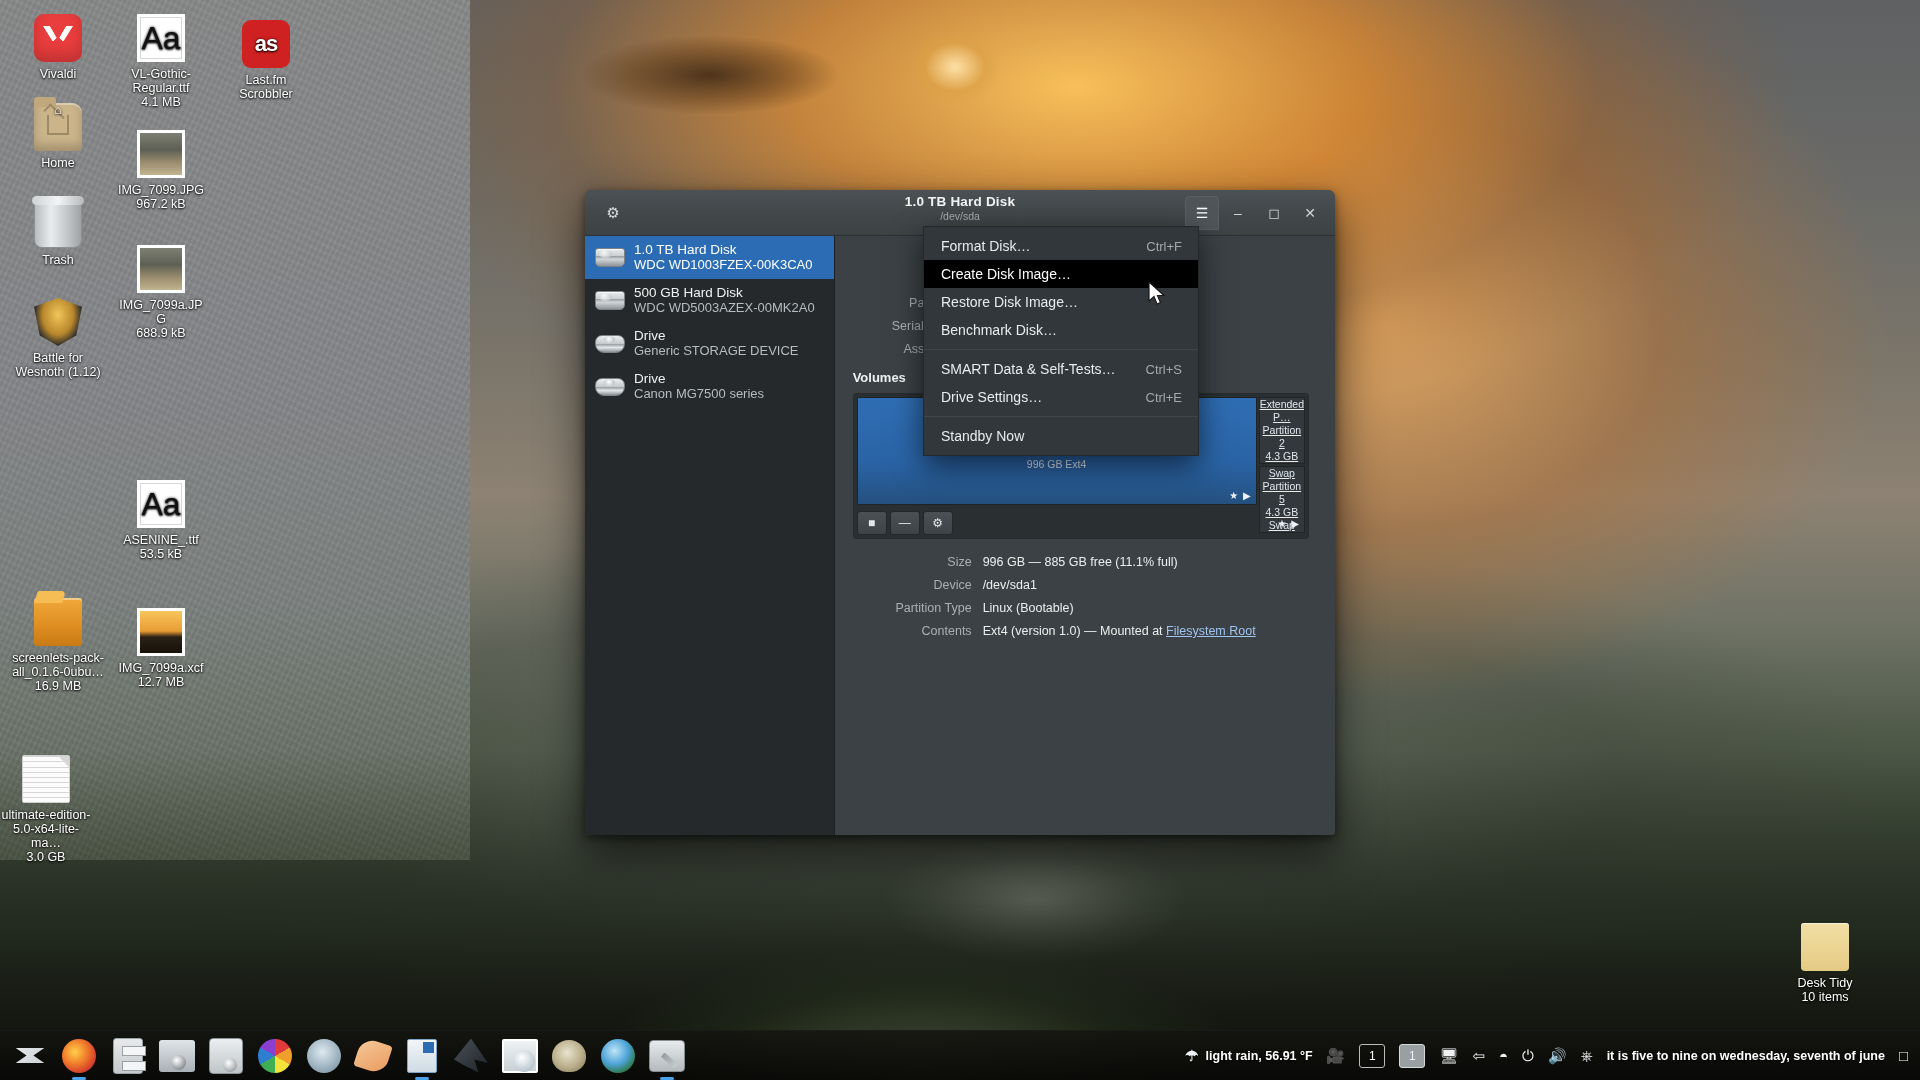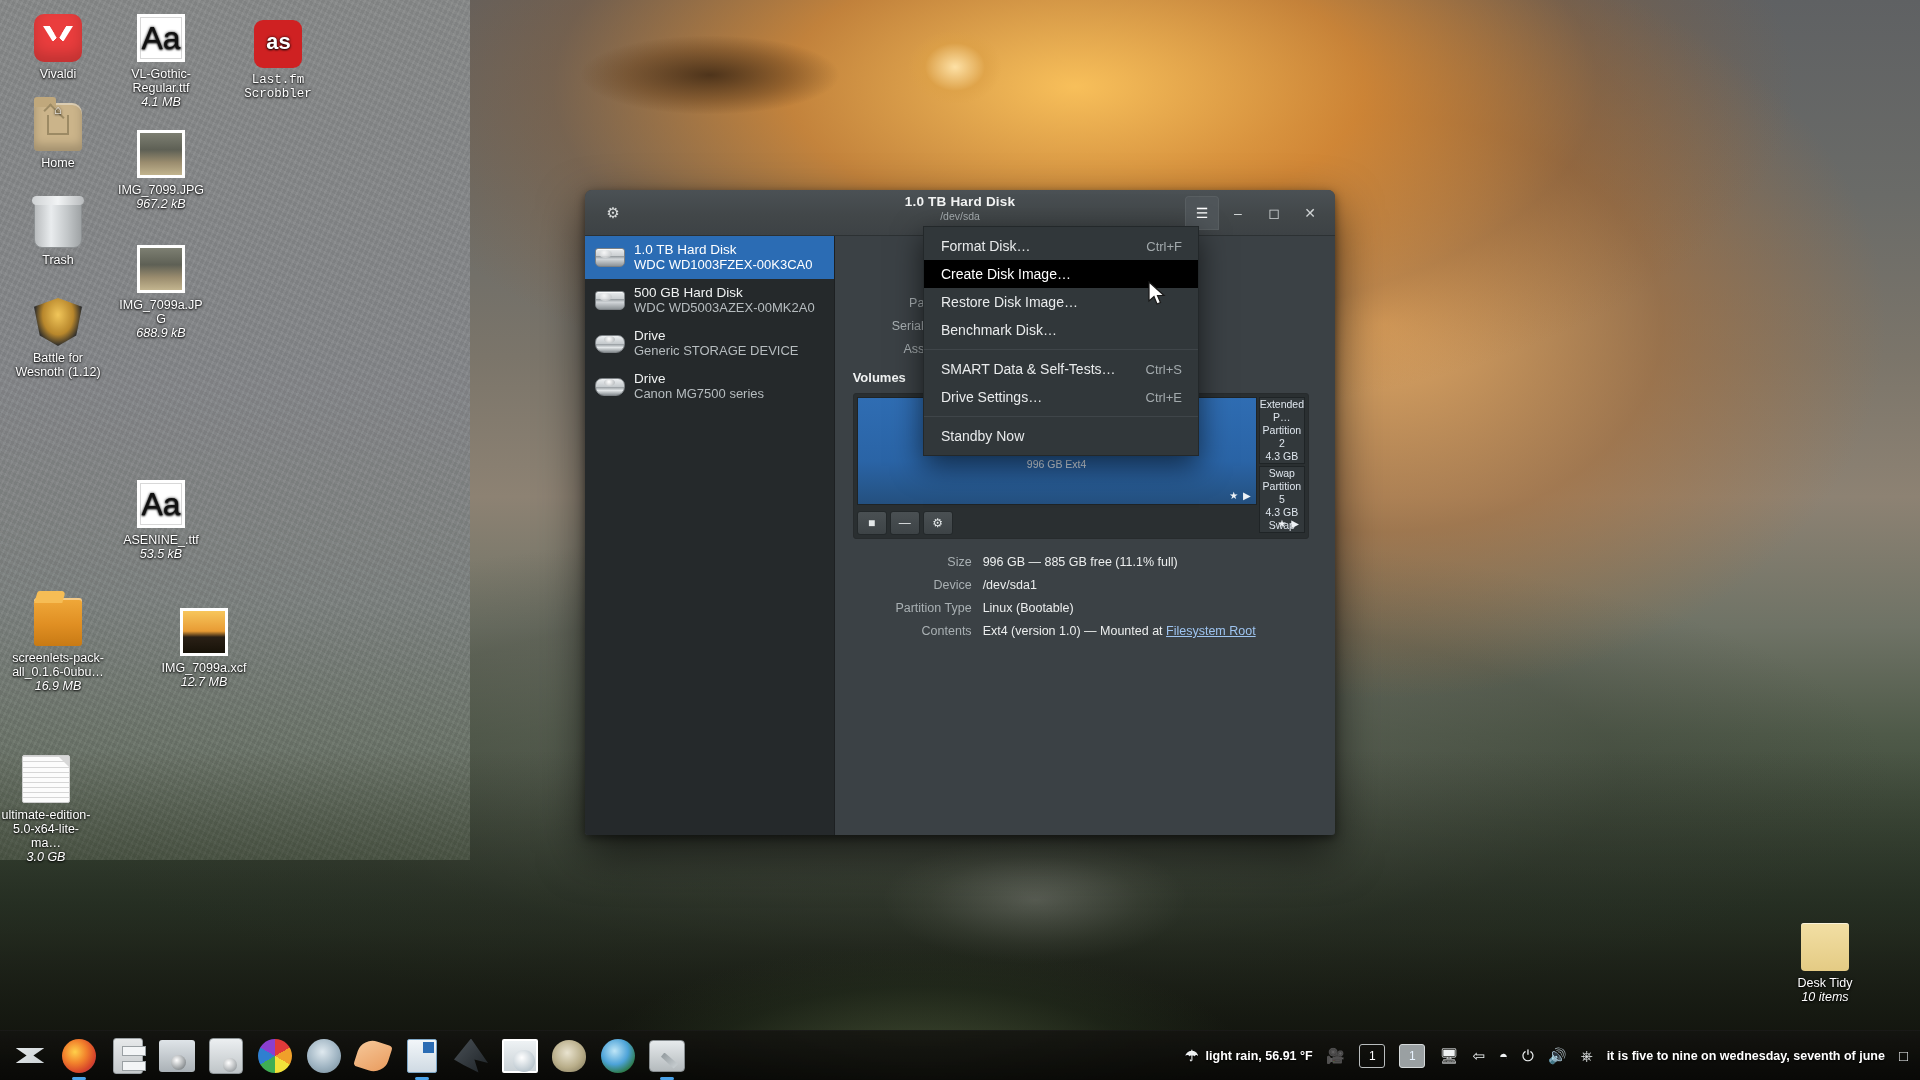--- a/index.html
+++ b/index.html
@@ -61,21 +61,21 @@
   .dicon {
     position: absolute; width: 92px; text-align: center;
     color: #fff; font-size: 12.5px; line-height: 14px;
     text-shadow: 0 1px 2px rgba(0,0,0,0.9), 0 0 3px rgba(0,0,0,0.8);
     cursor: default; user-select: none;
   }
   .dicon .glyph {
     width: 48px; height: 48px; margin: 0 auto 5px; position: relative;
   }
   .dicon .label { display:block; word-wrap: break-word; }
-  .dicon .size { display:block;font-style:italic; }
+  .dicon .size { display:block; }
 
   
   .ic-vivaldi { background:#ea3d3d; border-radius:10px;
       box-shadow: inset 0 -8px 14px rgba(0,0,0,0.18); }
   .ic-vivaldi::after { content:""; position:absolute; left:9px; top:12px;
       width:30px; height:24px;
       background: linear-gradient(to bottom right, #fff 48%, transparent 48%),
                   linear-gradient(to bottom left, #fff 48%, transparent 48%);
       clip-path: polygon(0 0,22% 0,50% 58%,78% 0,100% 0,50% 100%); }
   .ic-home { background:#cbb48a; border-radius:4px 10px 4px 4px;
@@ -197,21 +197,21 @@
     padding:3px; margin-right:8px;
   }
   #vol-bars { display:flex; height:108px; gap:2px; }
   .vol {
     position:relative; border:1px solid #1f2426;
     display:flex; align-items:center; justify-content:center;
     font-size:10.5px; line-height:13px; text-align:center; color:#dfe6ee;
   }
   .vol.fs { flex: 0 0 400px; background: linear-gradient(to bottom, #2f6db3 0%, #2a64a6 60%, #24507f 100%); }
   .vol.ext { flex:1; background:#32383b; }
-  .vol-stack { display:flex; flex-direction:column; flex:1; gap:2px; }
+  .vol-stack { display:flex; flex-direction:column; flex:1; gap:2px;text-decoration:underline; }
   .vol .badges { position:absolute; right:4px; bottom:2px; font-size:10px; color:#eef2f6; letter-spacing:1px;}
   #vol-toolbar { display:flex; gap:3px; margin-top:6px; }
   .vb {
     width:30px; height:24px; border:1px solid #23282a; border-radius:3px;
     background: linear-gradient(to bottom,#4a5053,#3d4346);
     display:flex; align-items:center; justify-content:center; color:#e3e7e8; font-size:12px;
   }
   #vol-detail { margin-top:16px; }
   #vol-detail .kv .k { width:130px; flex:0 0 130px; }
   .link { color:#9ec4f0; text-decoration:underline; }
@@ -352,27 +352,27 @@
 <div class="dicon" style="left:115px; top:245px;">
   <div class="glyph ic-img"></div>
   <span class="label">IMG_7099a.JPG</span>
   <span class="size">688.9 kB</span>
 </div>
 <div class="dicon" style="left:115px; top:480px;">
   <div class="glyph ic-font serif">Aa</div>
   <span class="label">ASENINE_.ttf</span>
   <span class="size">53.5 kB</span>
 </div>
-<div class="dicon" style="left:115px; top:608px;margin-left:43px;">
+<div class="dicon" style="left:115px; top:608px;">
   <div class="glyph ic-img tree"></div>
   <span class="label">IMG_7099a.xcf</span>
   <span class="size">12.7 MB</span>
 </div>
 
-<div class="dicon" style="left:232px; top:20px;font-family:Liberation Mono, monospace;">
+<div class="dicon" style="left:220px; top:20px;">
   <div class="glyph ic-lastfm"></div>
   <span class="label">Last.fm Scrobbler</span>
 </div>
 
 <div class="dicon" id="desk-tidy">
   <div class="glyph ic-folder"></div>
   <span class="label">Desk Tidy</span>
   <span class="size">10 items</span>
 </div>
 

